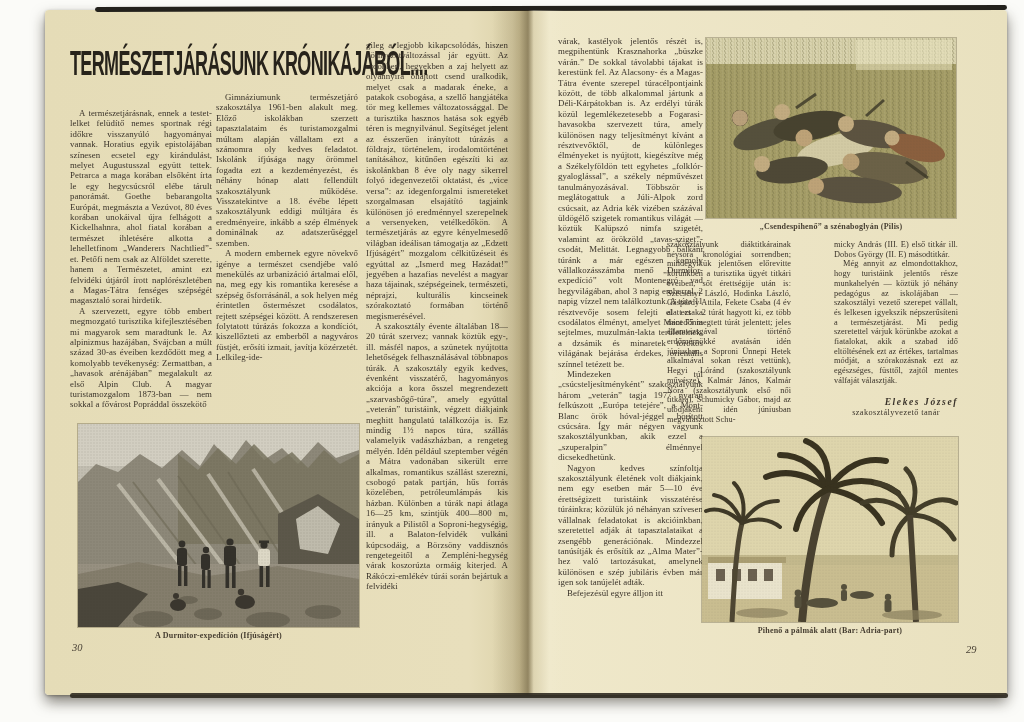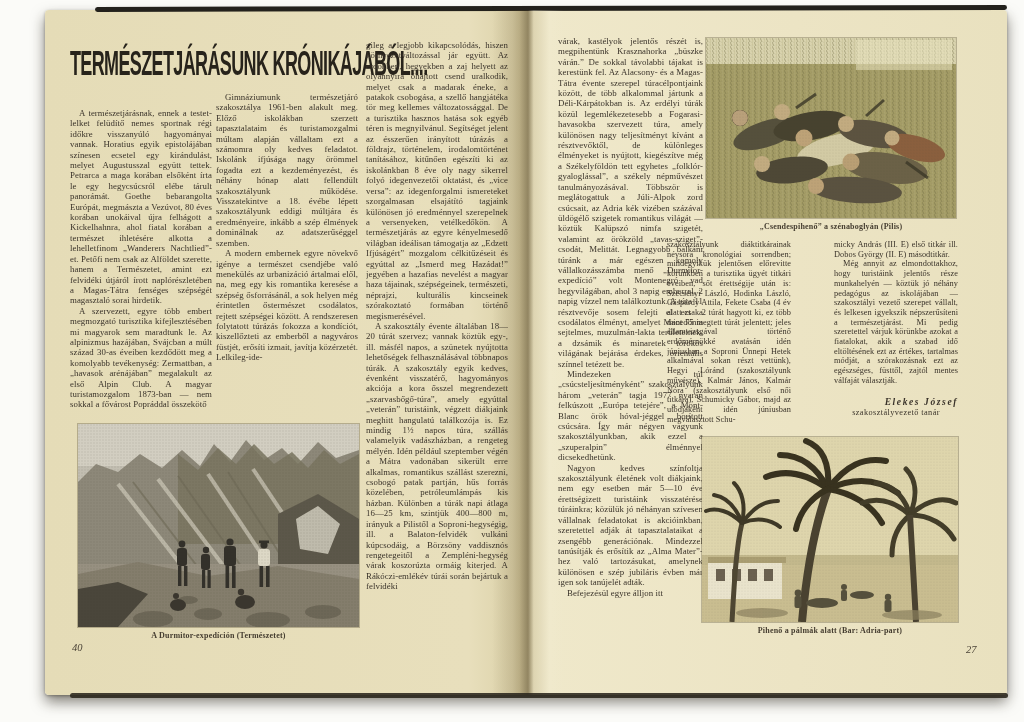--- a/index.html
+++ b/index.html
@@ -115,22 +115,22 @@
         </g>
         <g fill="#3a362e">
           <circle cx="98" cy="172" r="3"></circle>
             <ellipse cx="100" cy="181" rx="8" ry="6"></ellipse>
           <circle cx="163" cy="168" r="3.2"></circle>
             <ellipse cx="167" cy="178" rx="10" ry="7"></ellipse>
         </g>
         <rect width="281" height="203" fill="url(#ht1)"></rect>
       </svg>
     </div>
-    <div class="caption" style="left:78px;top:631px;width:281px;">A Durmitor-expedíción (Természetet)</div>
-    <div class="pagenum" style="left:72px;top:642px;">40</div>
+    <div class="caption" style="left:78px;top:631px;width:281px;">A Durmitor-expedíción (Ifjúságért)</div>
+    <div class="pagenum" style="left:72px;top:642px;">30</div>
   </div>
 
   <div>
     <div class="col" style="left:558px;top:36px;width:145px;height:614px;">
         <p class="cont">várak, kastélyok jelentős részét is, megpihentünk Krasznahorka „büszke várán.” De sokkal távolabbi tájakat is kerestünk fel. Az Alacsony- és a Magas-Tátra évente szerepel túracélpontjaink között, de több alkalommal jártunk a Déli-Kárpátokban is. Az erdélyi túrák közül legemlékezetesebb a Fogarasi-havasokba szervezett túra, amely különösen nagy teljesítményt kívánt a résztvevőktől, de különleges élményeket is nyújtott, kiegészítve még a Székelyföldön tett egyhetes „folklór-gyaloglással”, a székely népművészet tanulmányozásával. Többször is meglátogattuk a Júli-Alpok zord csúcsait, az Adria kék vizében százával üldögélő szigetek romantikus világát — köztük Kalüpszó nimfa szigetét, valamint az örökzöld „tavas-sziget”-csodát, Melittát. Legnagyobb balkáni túránk a már egészen komoly vállalkozásszámba menő „Durmitor-expedíció” volt Montenegró vad hegyvilágában, ahol 3 napig emberrel, 2 napig vízzel nem találkoztunk. A túra 11 résztvevője sosem felejti el ezt a csodálatos élményt, amelyet Macedónia sejtelmes, muzulmán-lakta területeinek, a dzsámik és minaretek törökös világának bejárása érdekes, orientális színnel tetézett be.</p>
         <p>Mindezeken túl „csúcsteljesítményként” szakosztályunk három „veterán” tagja 1977 nyarán felkúszott „Európa tetejére”, a Mont-Blanc örök hóval-jéggel borított csúcsára. Így már négyen vagyunk szakosztályunkban, akik ezzel a „szuperalpin” élménnyel dicsekedhetünk.</p>
         <p>Nagyon kedves színfoltja szakosztályunk életének volt diákjaink, nem egy esetben már 5—10 éve érettségizett turistáink visszatérése túráinkra; közülük jó néhányan szívesen vállalnak feladatokat is akcióinkban, szeretettel adják át tapasztalataikat a zsengébb generációnak. Mindezzel tanúsítják és erősítik az „Alma Mater”-hez való tartozásukat, amelynek különösen e szép jubiláris évben már igen sok tanújelét adták.</p>
         <p>Befejezésül egyre álljon itt</p>
       </div>
 
@@ -253,17 +253,17 @@
             <rect x="182.5" y="163" width="7" height="12" rx="2"></rect>
         </g>
         <g fill="#8d8260" opacity=".7">
           <ellipse cx="60" cy="176" rx="26" ry="5"></ellipse>
             <ellipse cx="210" cy="178" rx="30" ry="5"></ellipse>
         </g>
         <rect width="256" height="185" fill="url(#ht3)"></rect>
       </svg>
     </div>
     <div class="caption" style="left:702px;top:626px;width:256px;">Pihenő a pálmák alatt (Bar: Adria-part)</div>
-    <div class="pagenum" style="left:966px;top:644px;">27</div>
+    <div class="pagenum" style="left:966px;top:644px;">29</div>
   </div>
 
   <div class="scan-edge-bottom"></div>
 </div>
 
 </body></html>

